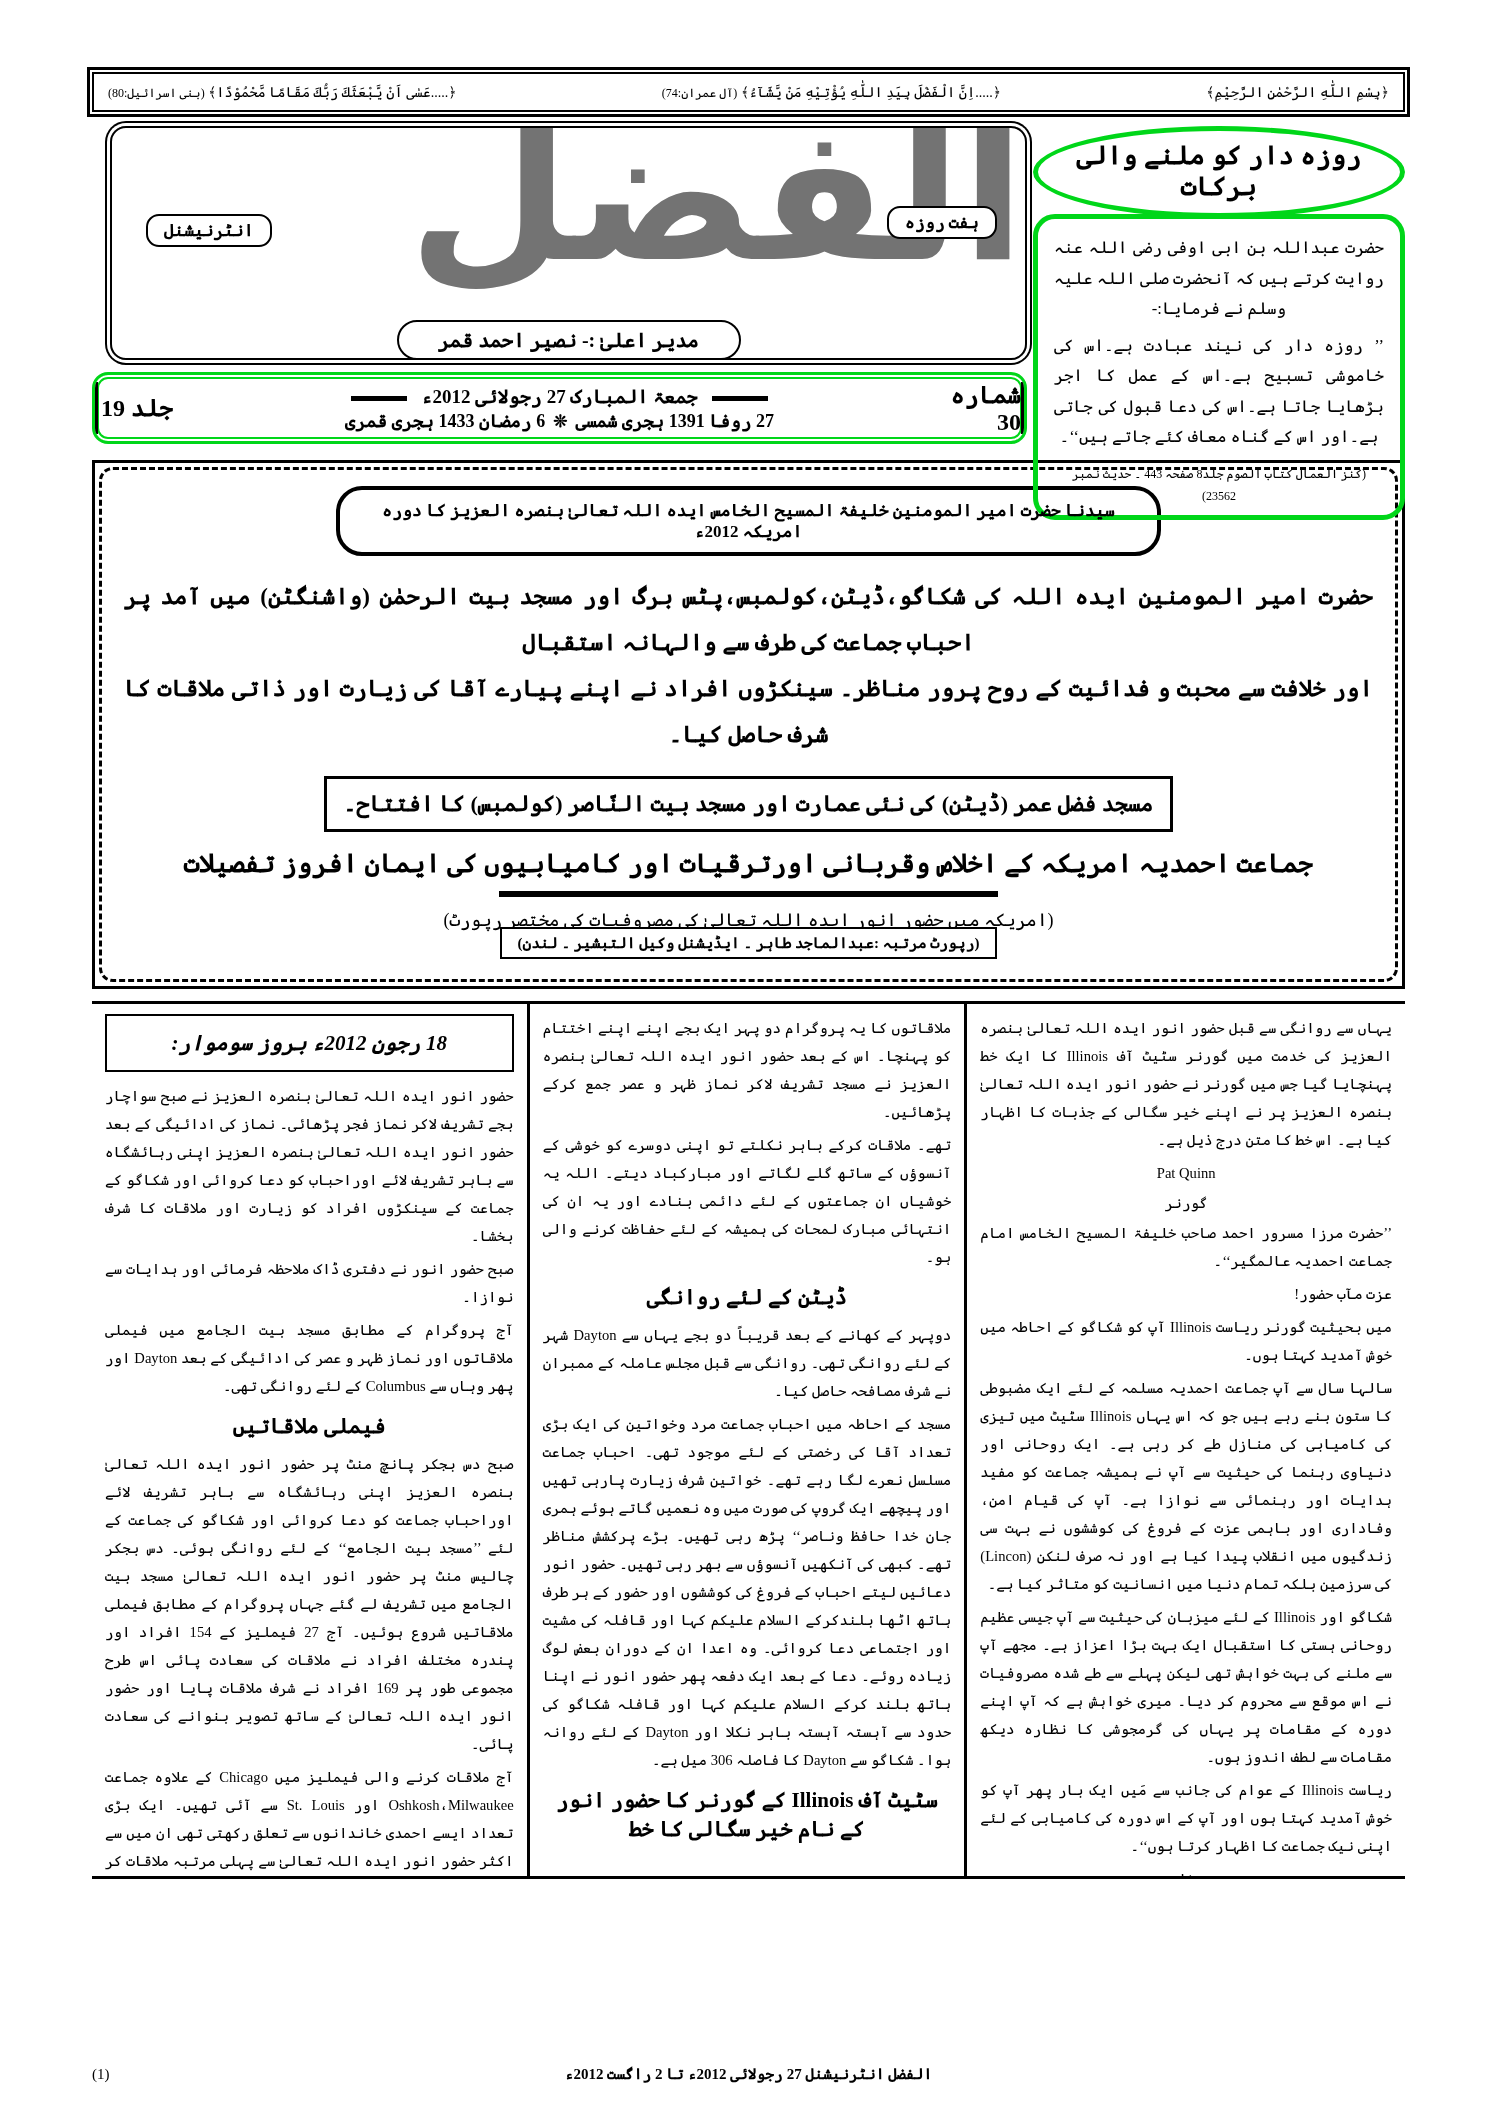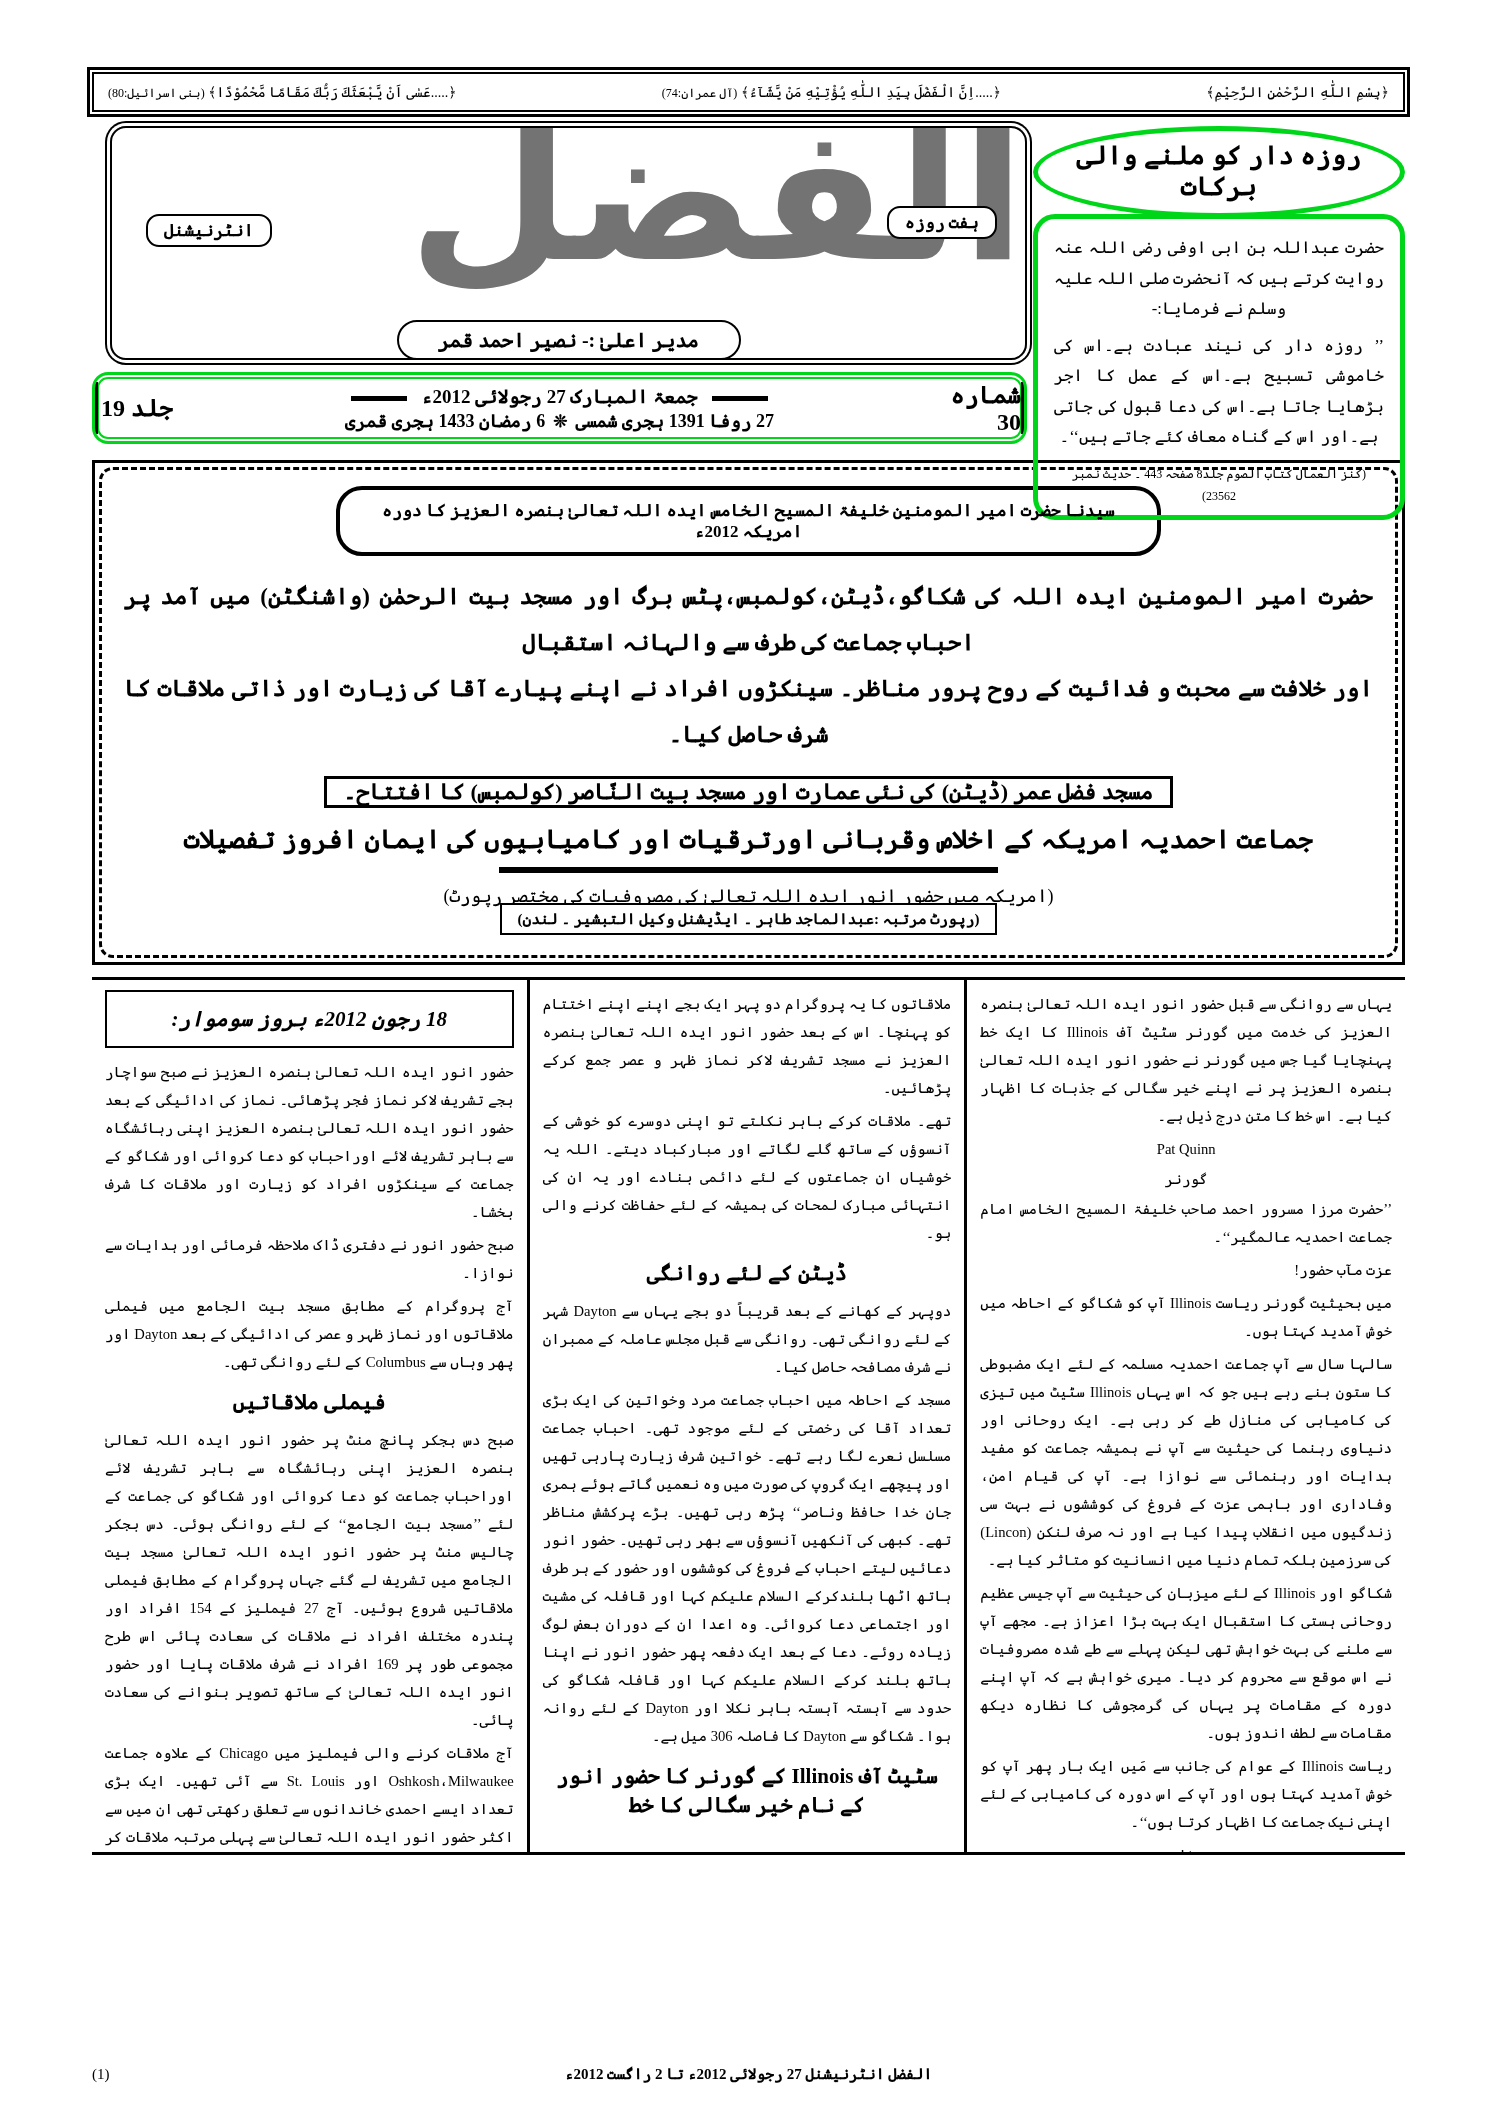--- a/index.html
+++ b/index.html
@@ -165,21 +165,21 @@
   .lead{
     font-size:23px;line-height:2.0;
     text-align:justify;text-align-last:center;
     font-weight:bold;
     margin:0 0 18px;
   }
   .boxed-sub{
     width:68%;margin:0 auto 16px;
     border:3px solid #000;
     text-align:center;font-size:22px;font-weight:bold;
-    padding:0 14px;
+    padding:12px 14px;
     box-sizing:border-box;
   }
   .green-sub{
     text-align:center;font-size:26px;font-weight:bold;
     margin:14px 0 10px;
   }
   .rule-sm{width:40%;height:6px;background:#000;margin:12px auto;}
   .paren-sub{text-align:center;font-size:18px;margin:6px 0 2px;}
 
   

